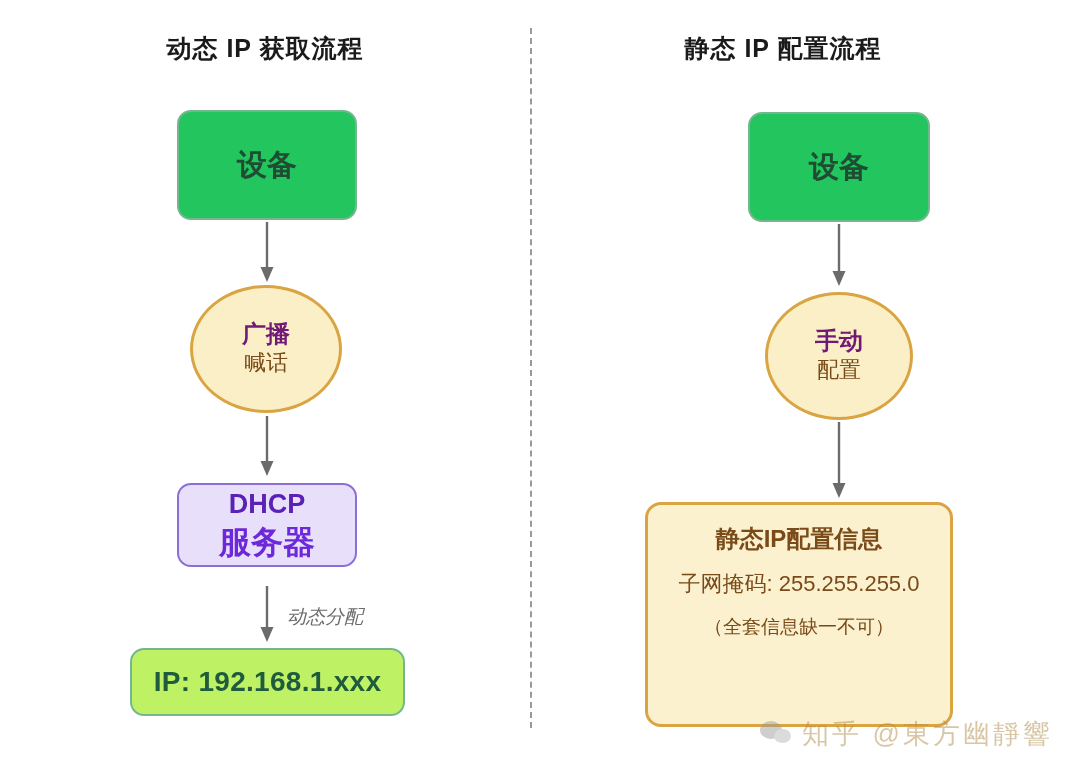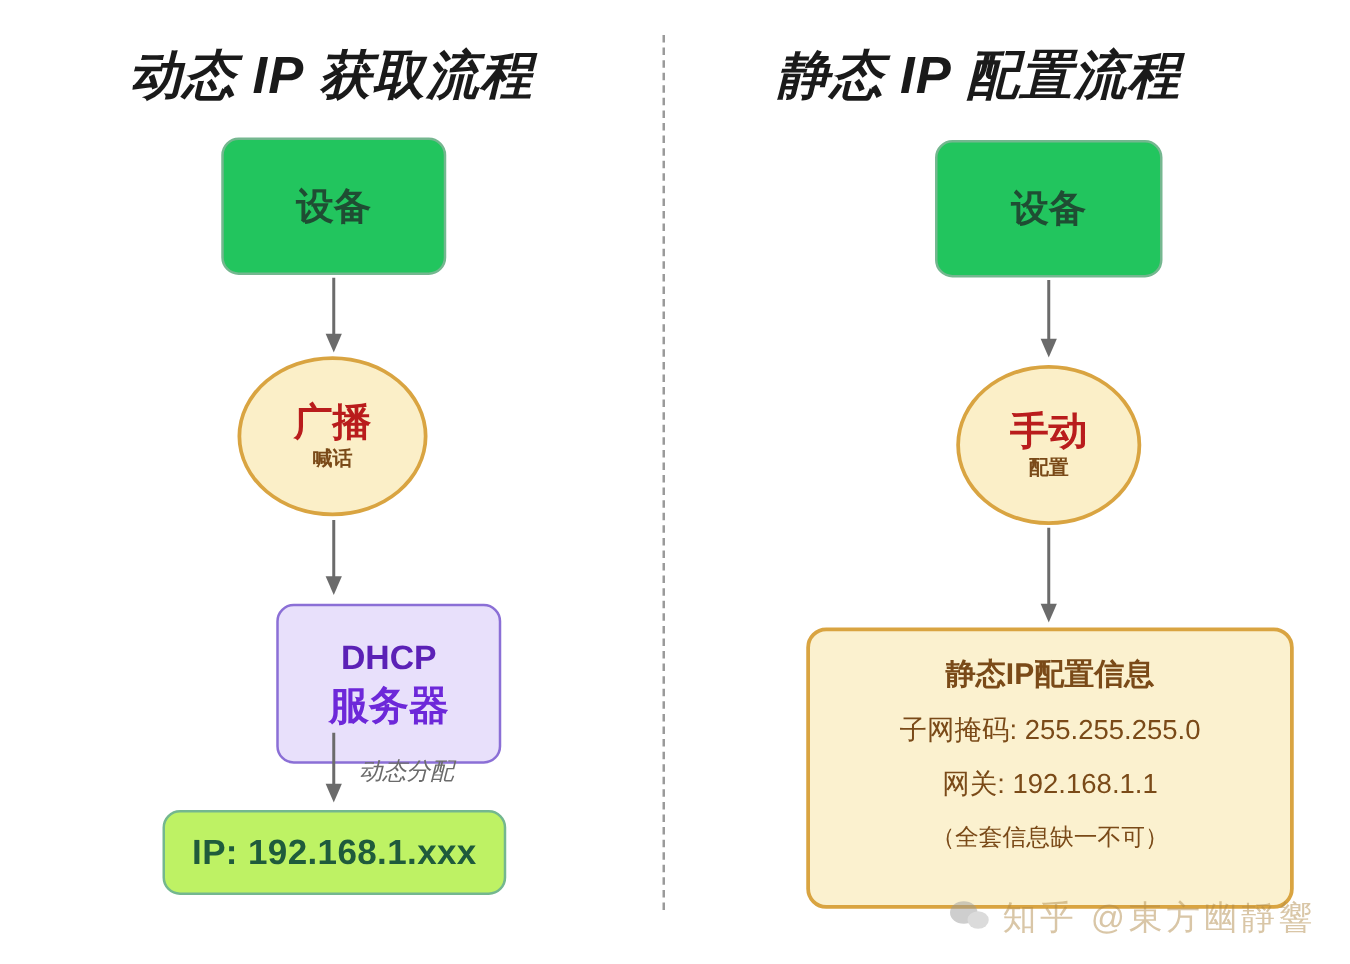--- a/index.html
+++ b/index.html
@@ -14,26 +14,25 @@
     position: relative;
     width: 1080px;
     height: 771px;
     background: #ffffff;
   }
 
   
   .col-title {
     position: absolute;
     text-align: center;
-    font-size: 42px;
+    font-size: 25px;
     font-weight: bold;
     color: #1a1a1a;
     letter-spacing: 1px;
     white-space: nowrap;
-    font-style: italic;
   }
   #title-left  { left: 0;   top: 32px; width: 530px; }
   #title-right { left: 518px; top: 32px; width: 530px; }
 
   
   #divider {
     position: absolute;
     left: 530px;
     top: 28px;
     width: 0;
@@ -61,28 +60,28 @@
     font-weight: bold;
     color: #1f4d33;
   }
 
   .circle-yellow {
     background: #fbefc8;
     border: 3px solid #d9a441;
     border-radius: 50%;
   }
   .circle-yellow .node-label {
-    font-size: 31px;
-    font-weight: bold;
-    color: #b91c1c;
+    font-size: 24px;
+    font-weight: bold;
+    color: #701a75;
     line-height: 1.12;
   }
   .circle-yellow .node-sub {
-    font-size: 16px;
-    font-weight: bold;
+    font-size: 22px;
+    font-weight: normal;
     color: #7a4a18;
     line-height: 1.2;
     margin-top: 2px;
   }
 
   .box-purple {
     background: #e8e0fb;
     border: 2.5px solid #8b6fd6;
     border-radius: 14px;
   }
@@ -204,21 +203,21 @@
     <div class="node-sub">喊话</div>
   </div>
 
   <div class="arrow" style="left:255px; top:416px;">
     <svg width="24" height="62" viewBox="0 0 24 62">
       <line x1="12" y1="0" x2="12" y2="48" stroke="#6b6b6b" stroke-width="2.4"></line>
       <polygon points="12,60 5.5,45 18.5,45" fill="#6b6b6b"></polygon>
     </svg>
   </div>
 
-  <div class="node box-purple" style="left:177px; top:483px; width:180px; height:128px;margin-left:44px;">
+  <div class="node box-purple" style="left:177px; top:483px; width:180px; height:84px;">
     <div class="node-label">DHCP</div>
     <div class="node-sub">服务器</div>
   </div>
 
   <div class="arrow" style="left:255px; top:586px;">
     <svg width="24" height="58" viewBox="0 0 24 58">
       <line x1="12" y1="0" x2="12" y2="44" stroke="#6b6b6b" stroke-width="2.4"></line>
       <polygon points="12,56 5.5,41 18.5,41" fill="#6b6b6b"></polygon>
     </svg>
   </div>
@@ -244,24 +243,23 @@
     <div class="node-sub">配置</div>
   </div>
 
   <div class="arrow" style="left:827px; top:422px;">
     <svg width="24" height="78" viewBox="0 0 24 78">
       <line x1="12" y1="0" x2="12" y2="64" stroke="#6b6b6b" stroke-width="2.4"></line>
       <polygon points="12,76 5.5,61 18.5,61" fill="#6b6b6b"></polygon>
     </svg>
   </div>
 
-  <div class="node box-info" style="left:645px; top:502px; width:390px; height:225px;">
+  <div class="node box-info" style="left:645px; top:502px; width:308px; height:225px;">
     <div class="info-head">静态IP配置信息</div>
     <div class="info-line">子网掩码: 255.255.255.0</div>
-    <div class="info-line">网关: 192.168.1.1</div>
     <div class="info-note">（全套信息缺一不可）</div>
   </div>
 
   <div id="watermark">
     <div class="wm-logo">
       <div class="b1"></div>
       <div class="b2"></div>
     </div>
     <div class="wm-text">知乎 @東方幽靜響</div>
   </div>

